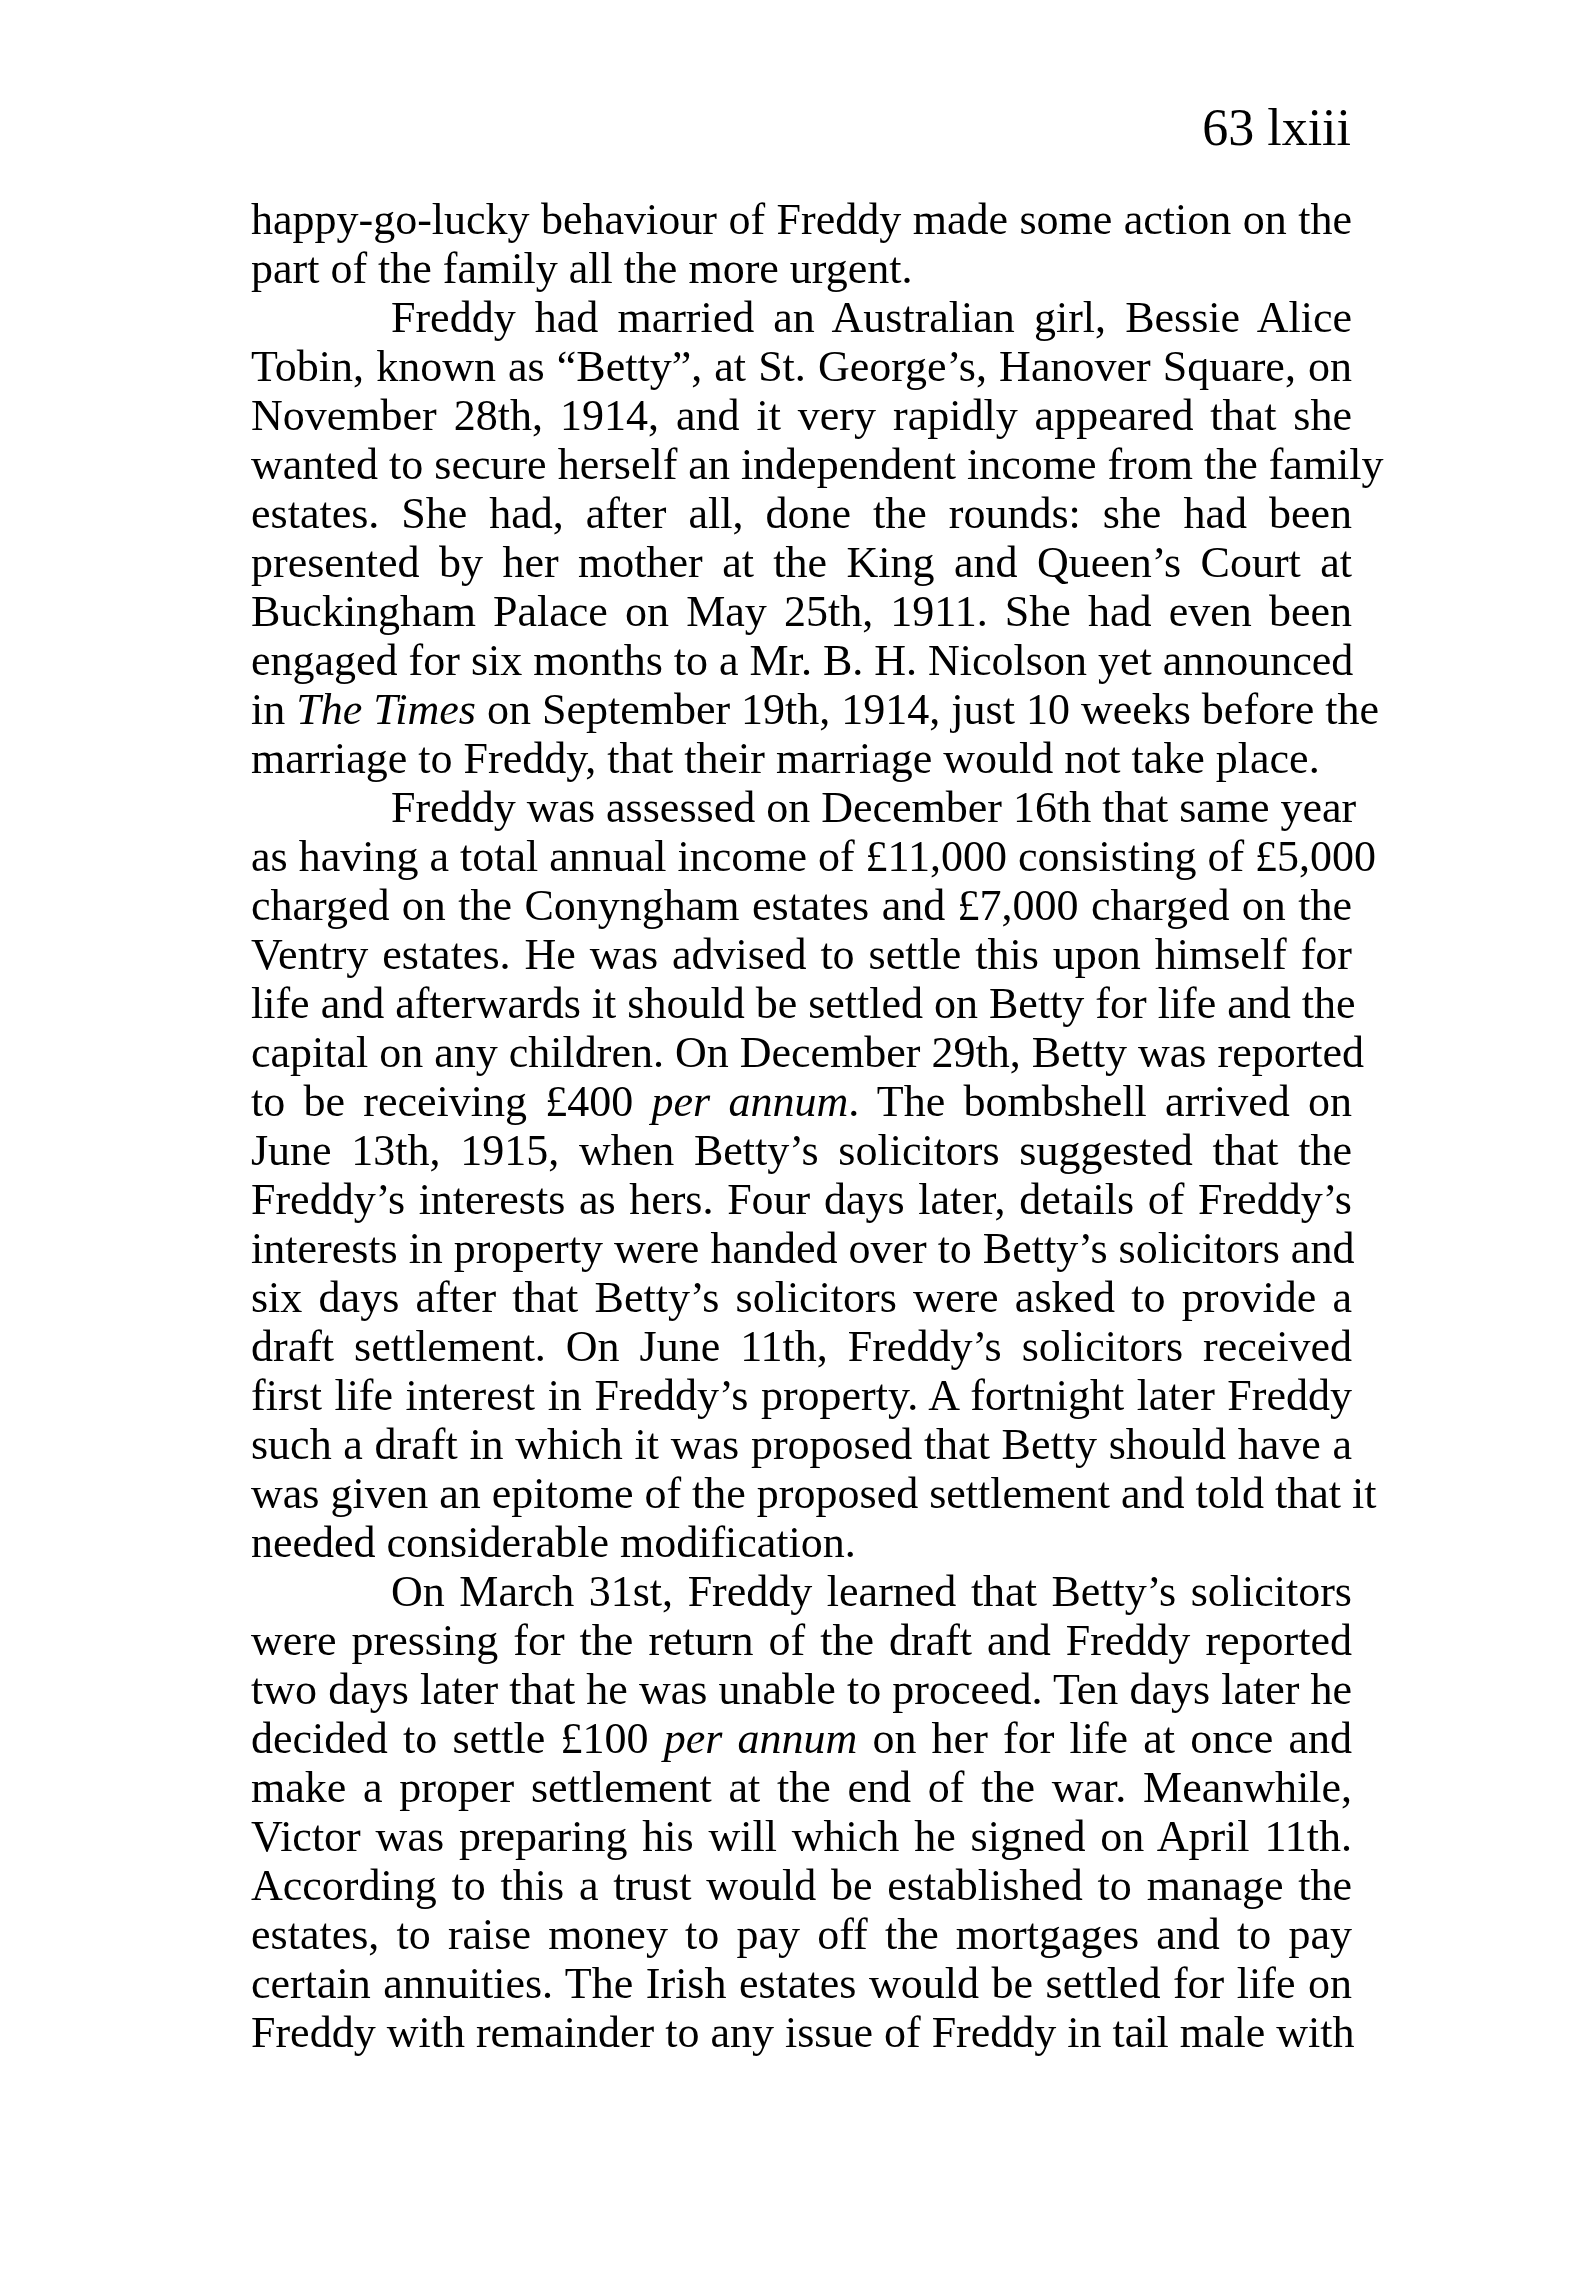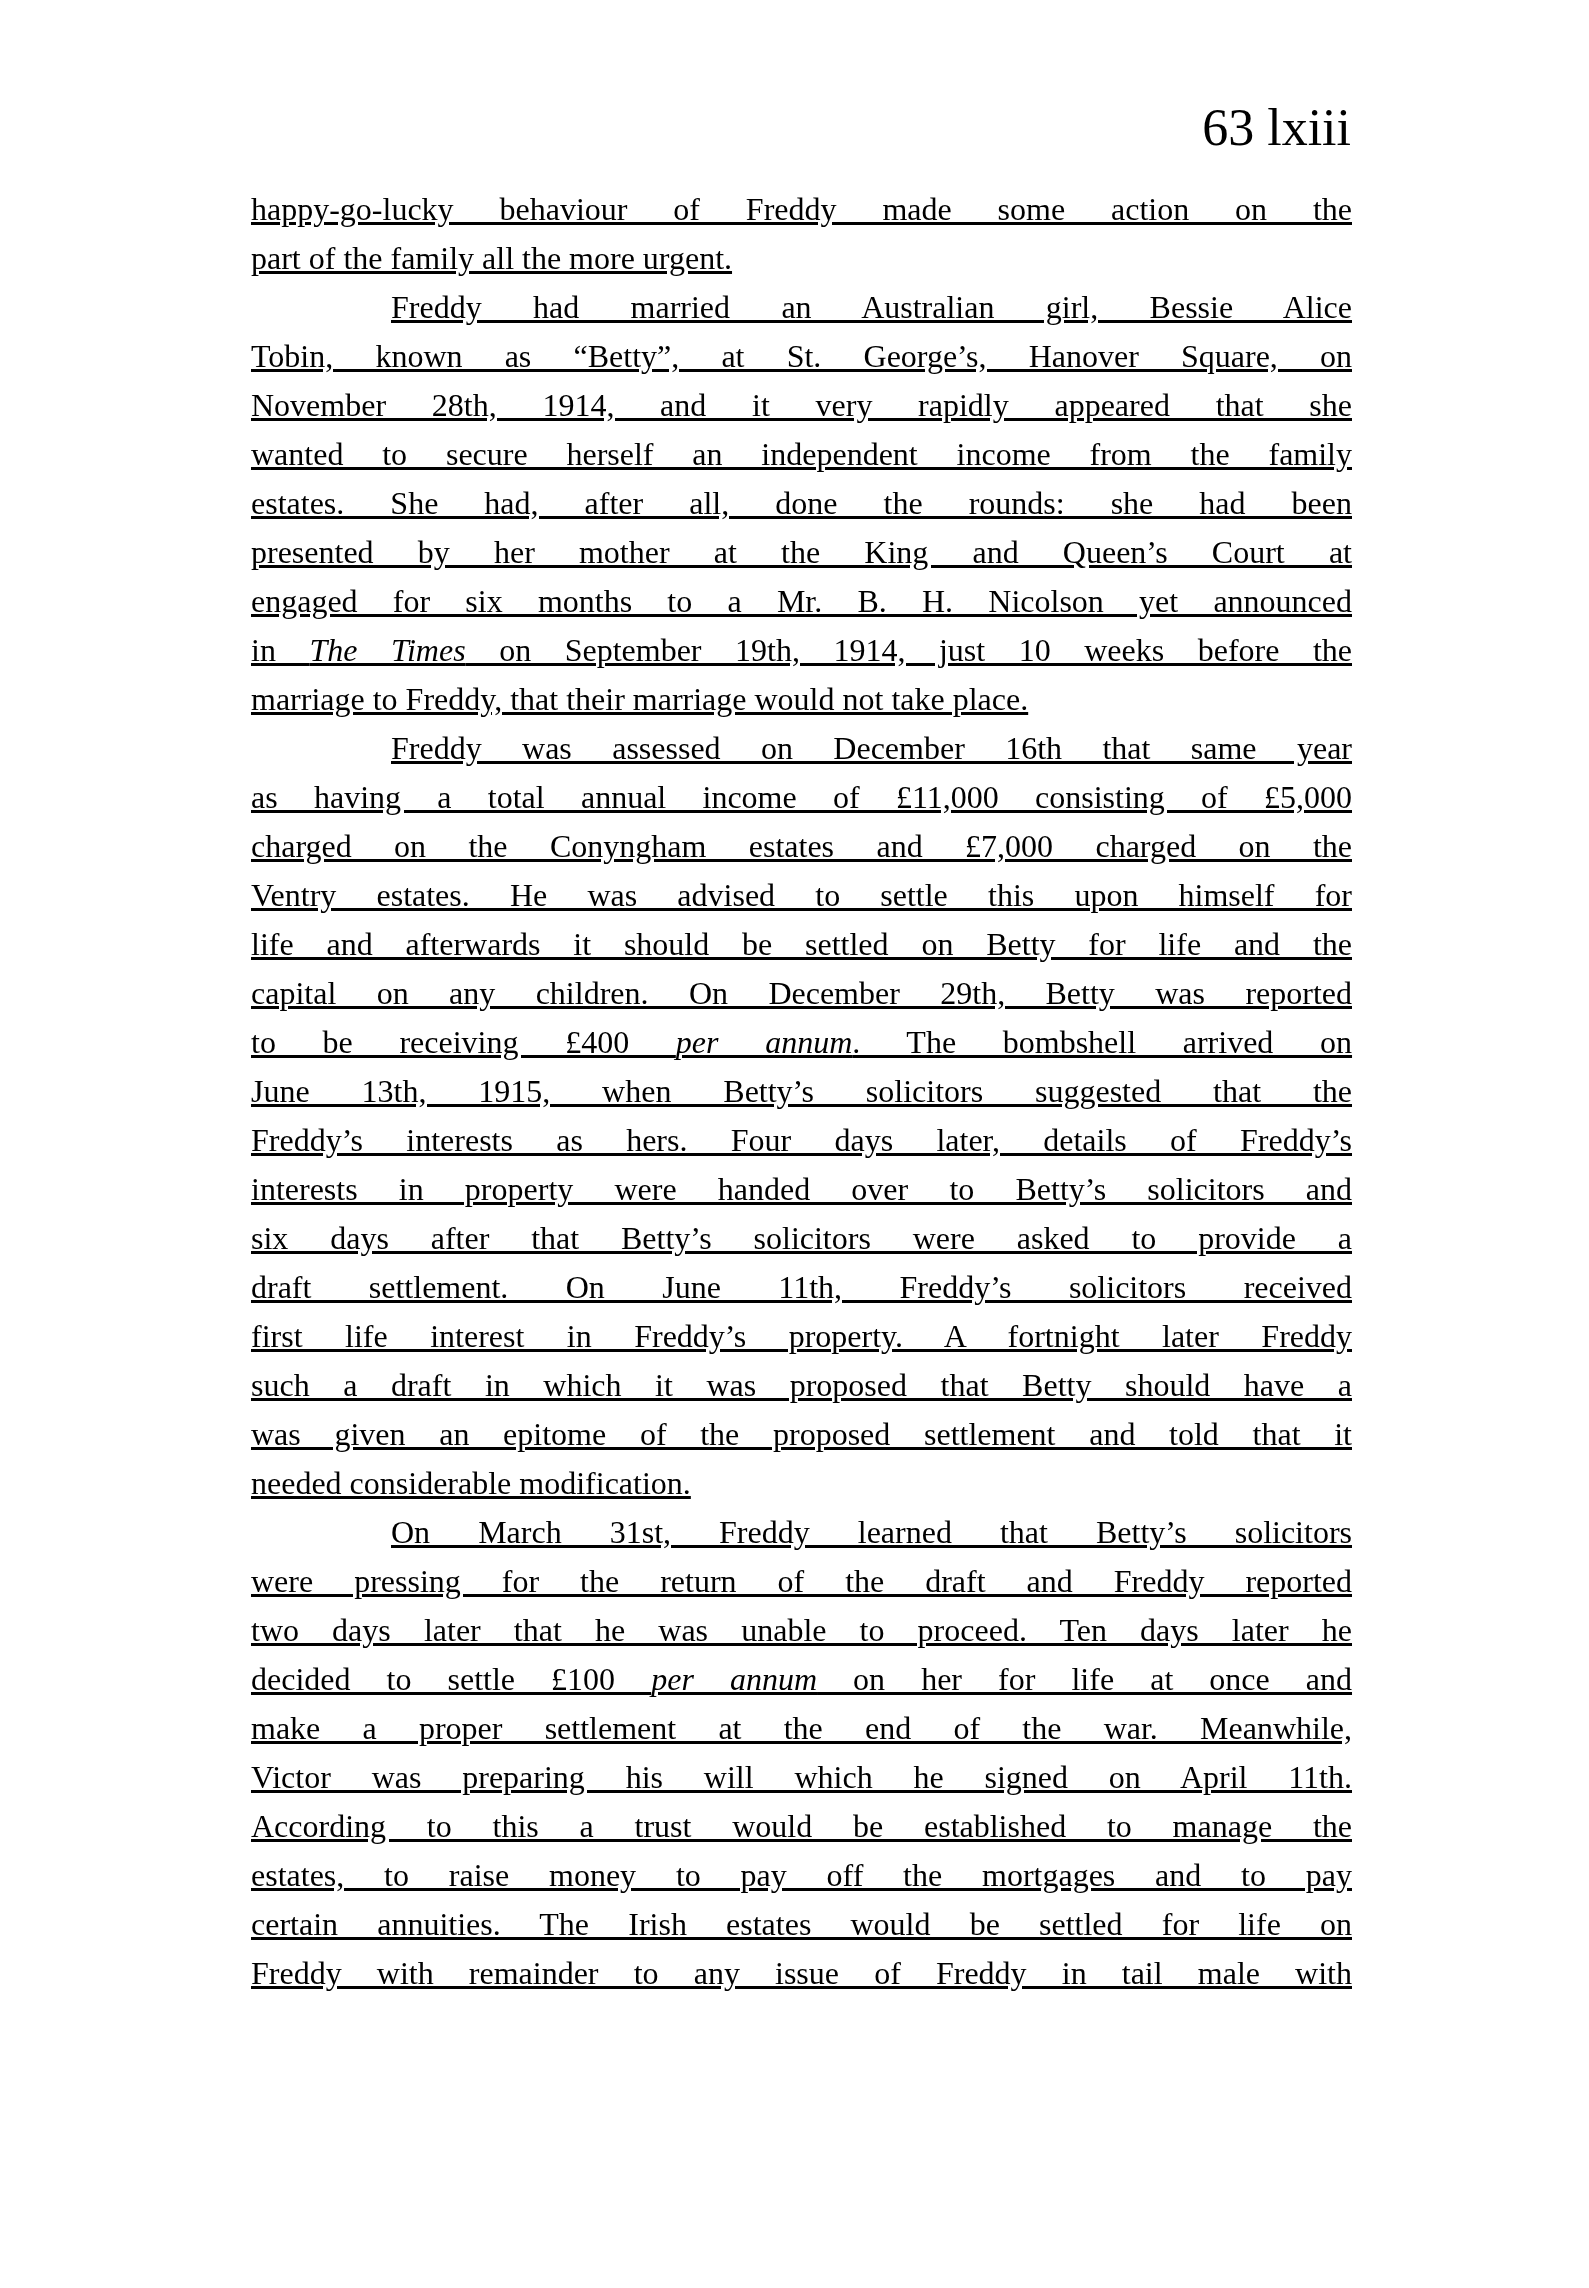--- a/index.html
+++ b/index.html
@@ -19,27 +19,26 @@
       position: absolute;
       top: 102px;
       right: 238px;
       font-size: 52px;
       line-height: 1;
       white-space: nowrap;
     }
     .text-block {
       position: absolute;
       left: 251px;
-      top: 185px;
+      top: 195px;
       width: 1101px;
-      font-size: 32px;
+      font-size: 44px;
       line-height: 49px;
       text-align: justify;
       hyphens: none;
-      text-decoration: underline;
     }
     .para {
       margin: 0;
     }
     .line {
       display: block;
       text-align: justify;
       text-align-last: justify;
       white-space: nowrap;
     }
@@ -63,20 +62,21 @@
       <span class="line"><span>happy-go-lucky behaviour of Freddy made some action on the</span></span>
       <span class="line last"><span>part of the family all the more urgent.</span></span>
     </div>
     <div class="para">
       <span class="line first-indent"><span>Freddy had married an Australian girl, Bessie Alice</span></span>
       <span class="line"><span>Tobin, known as “Betty”, at St. George’s, Hanover Square, on</span></span>
       <span class="line"><span>November 28th, 1914, and it very rapidly appeared that she</span></span>
       <span class="line"><span>wanted to secure herself an independent income from the family</span></span>
       <span class="line"><span>estates.  She had, after all, done the rounds: she had been</span></span>
       <span class="line"><span>presented by her mother at the King and Queen’s Court at</span></span>
+      <span class="line"><span>Buckingham Palace on May 25th, 1911.  She had even been</span></span>
       <span class="line"><span>engaged for six months to a Mr. B. H. Nicolson yet announced</span></span>
       <span class="line"><span>in </span><em>The Times</em><span> on September 19th, 1914, just 10 weeks before the</span></span>
       <span class="line last"><span>marriage to Freddy, that their marriage would not take place.</span></span>
     </div>
     <div class="para">
       <span class="line first-indent"><span>Freddy was assessed on December 16th that same year</span></span>
       <span class="line"><span>as having a total annual income of £11,000 consisting of £5,000</span></span>
       <span class="line"><span>charged on the Conyngham estates and £7,000 charged on the</span></span>
       <span class="line"><span>Ventry estates.  He was advised to settle this upon himself for</span></span>
       <span class="line"><span>life and afterwards it should be settled on Betty for life and the</span></span>

